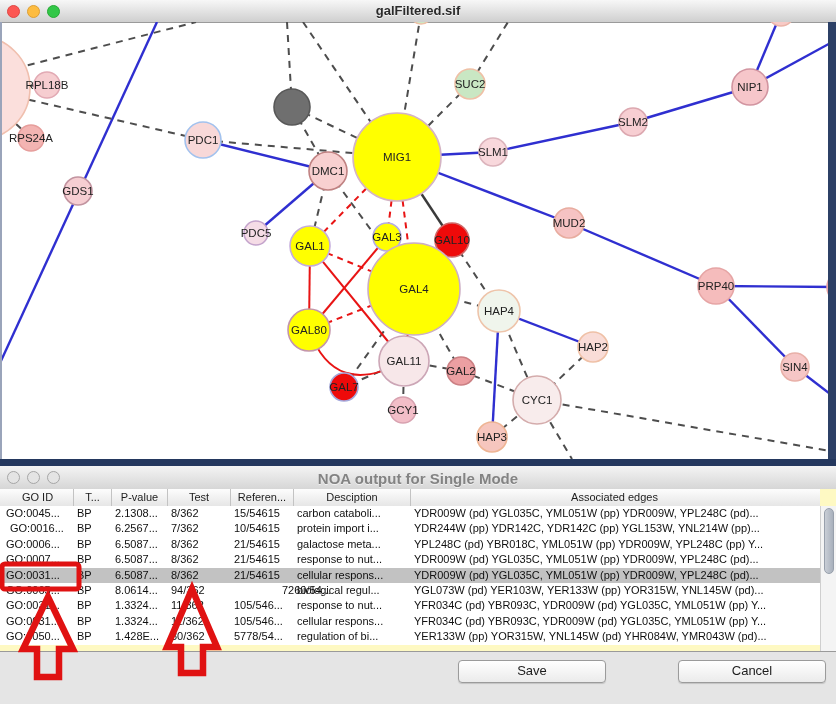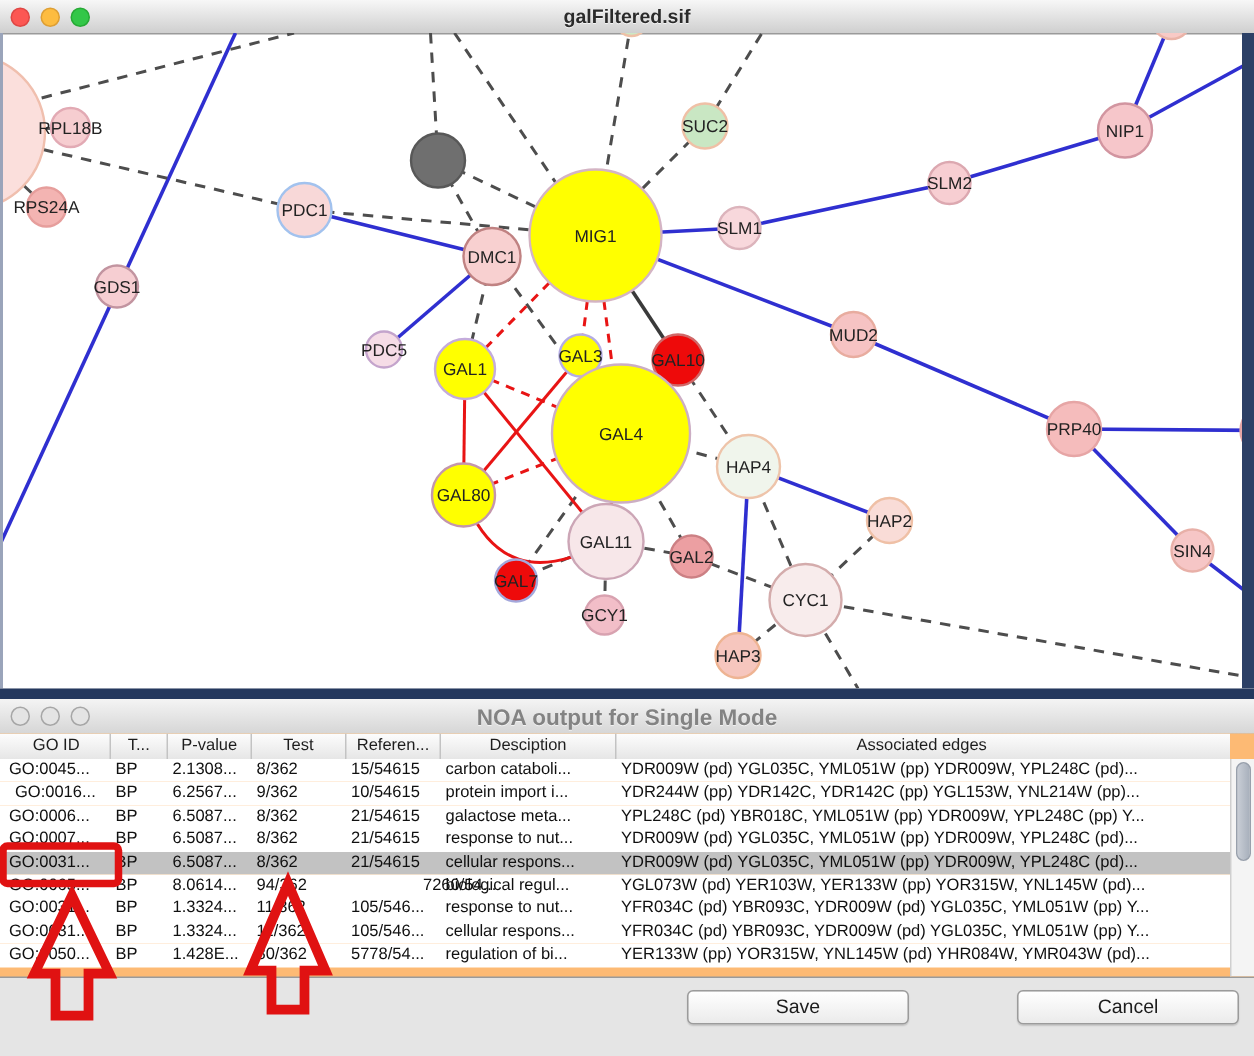--- a/index.html
+++ b/index.html
@@ -17,21 +17,21 @@
   #graph-border-right{position:absolute;left:828px;top:22px;width:8px;height:437px;background:#2c4066;}
   
   #noa-win{position:absolute;left:0;top:459px;width:836px;height:245px;background:#e5e5e5;}
   #navy-strip{position:absolute;left:0;top:0;width:836px;height:7px;background:#24385e;}
   #noa-titlebar{position:absolute;left:0;top:7px;width:836px;height:23px;
     background:linear-gradient(#f4f4f4,#d6d6d6);border-bottom:1px solid #aaa;}
   #noa-titlebar .title{position:absolute;left:0;right:0;top:4px;text-align:center;
     font-size:15px;font-weight:bold;color:#838383;text-shadow:0 1px 0 rgba(255,255,255,.6);}
   .tl-inactive{position:absolute;top:5px;width:13px;height:13px;border-radius:50%;
     background:#e4e4e4;border:1px solid #a6a6a6;box-sizing:border-box;}
-  #table{position:absolute;left:0;top:30px;width:836px;height:162px;background:#fdba74;
+  #table{position:absolute;left:0;top:30px;width:836px;height:162px;background:#fef9c3;
     border-bottom:1px solid #9a9a9a;overflow:hidden;}
   #thead{position:absolute;left:0;top:0;width:820px;height:17px;
     background:linear-gradient(#fdfdfd,#e6e6e6);border-bottom:1px solid #9f9f9f;}
   .hcell{position:absolute;top:0;height:17px;line-height:17px;font-size:11px;color:#1d1d1d;
     text-align:center;border-left:1px solid #c3c3c3;box-sizing:border-box;
     white-space:nowrap;overflow:hidden;}
   .hcell:first-child{border-left:none;}
   #tbody{position:absolute;left:0;top:17px;width:820px;}
   .trow{position:relative;width:820px;height:15.4px;background:#fff;}
   .trow.sel{background:#c2c2c2;}
@@ -205,21 +205,21 @@
             <div class="tcell" style="left: 111px; width: 56px;">2.1308...</div>
             <div class="tcell" style="left: 167px; width: 63px;">8/362</div>
             <div class="tcell" style="left: 230px; width: 63px;">15/54615</div>
             <div class="tcell" style="left: 293px; width: 117px;">carbon cataboli...</div>
             <div class="tcell" style="left: 410px; width: 408px;">YDR009W (pd) YGL035C, YML051W (pp) YDR009W, YPL248C (pd)...</div>
           </div>
           <div class="trow">
             <div class="tcell" style="left: 6px; width: 71px;">GO:0016...</div>
             <div class="tcell" style="left: 73px; width: 38px;">BP</div>
             <div class="tcell" style="left: 111px; width: 56px;">6.2567...</div>
-            <div class="tcell" style="left: 167px; width: 63px;">9/362</div>
+            <div class="tcell" style="left: 167px; width: 63px;">7/362</div>
             <div class="tcell" style="left: 230px; width: 63px;">10/54615</div>
             <div class="tcell" style="left: 293px; width: 117px;">protein import i...</div>
             <div class="tcell" style="left: 410px; width: 408px;">YDR244W (pp) YDR142C, YDR142C (pp) YGL153W, YNL214W (pp)...</div>
           </div>
           <div class="trow">
             <div class="tcell" style="left: 2px; width: 71px;">GO:0006...</div>
             <div class="tcell" style="left: 73px; width: 38px;">BP</div>
             <div class="tcell" style="left: 111px; width: 56px;">6.5087...</div>
             <div class="tcell" style="left: 167px; width: 63px;">8/362</div>
             <div class="tcell" style="left: 230px; width: 63px;">21/54615</div>

